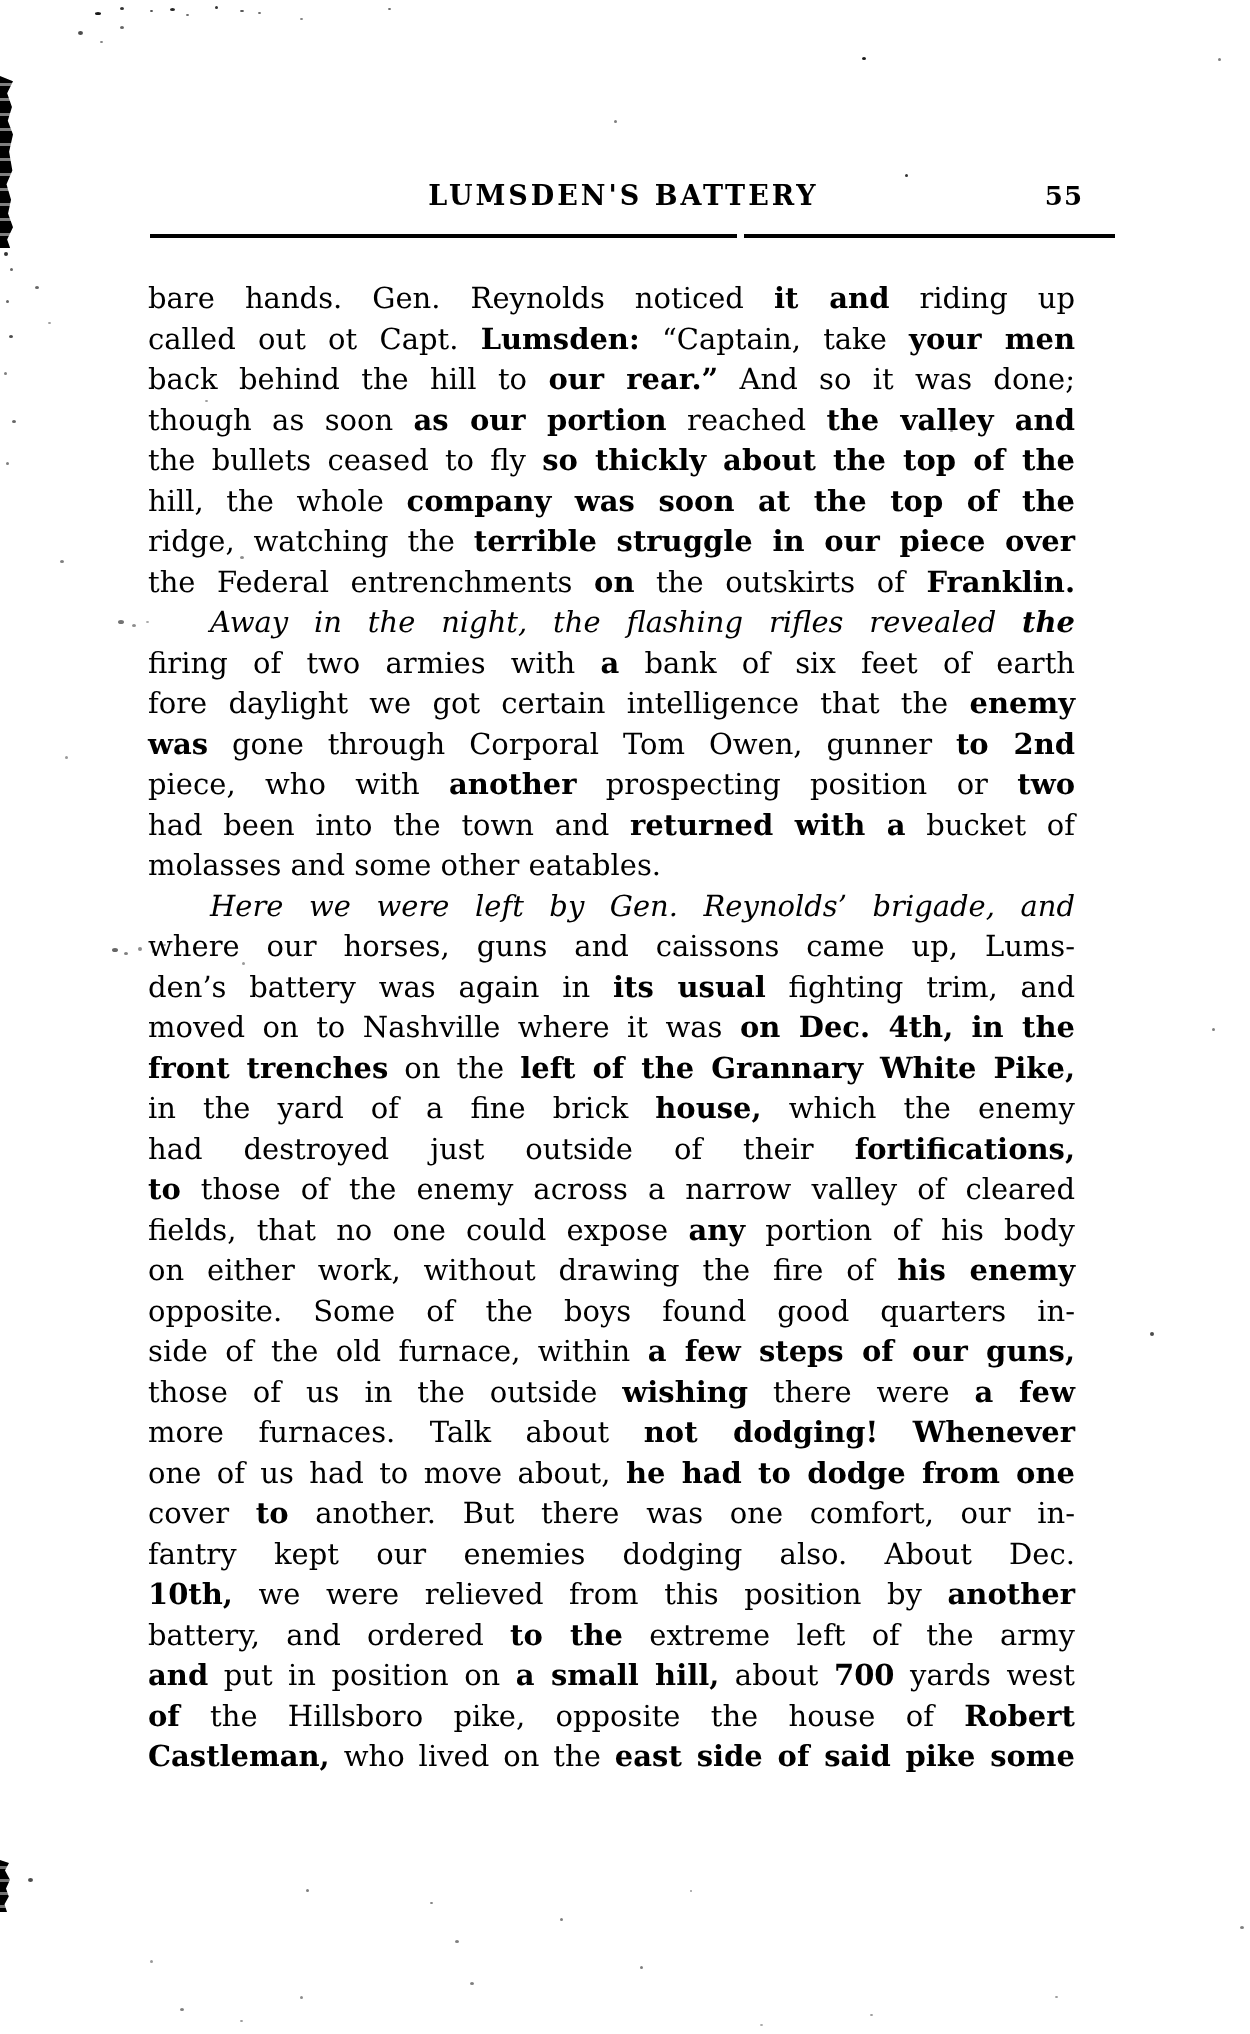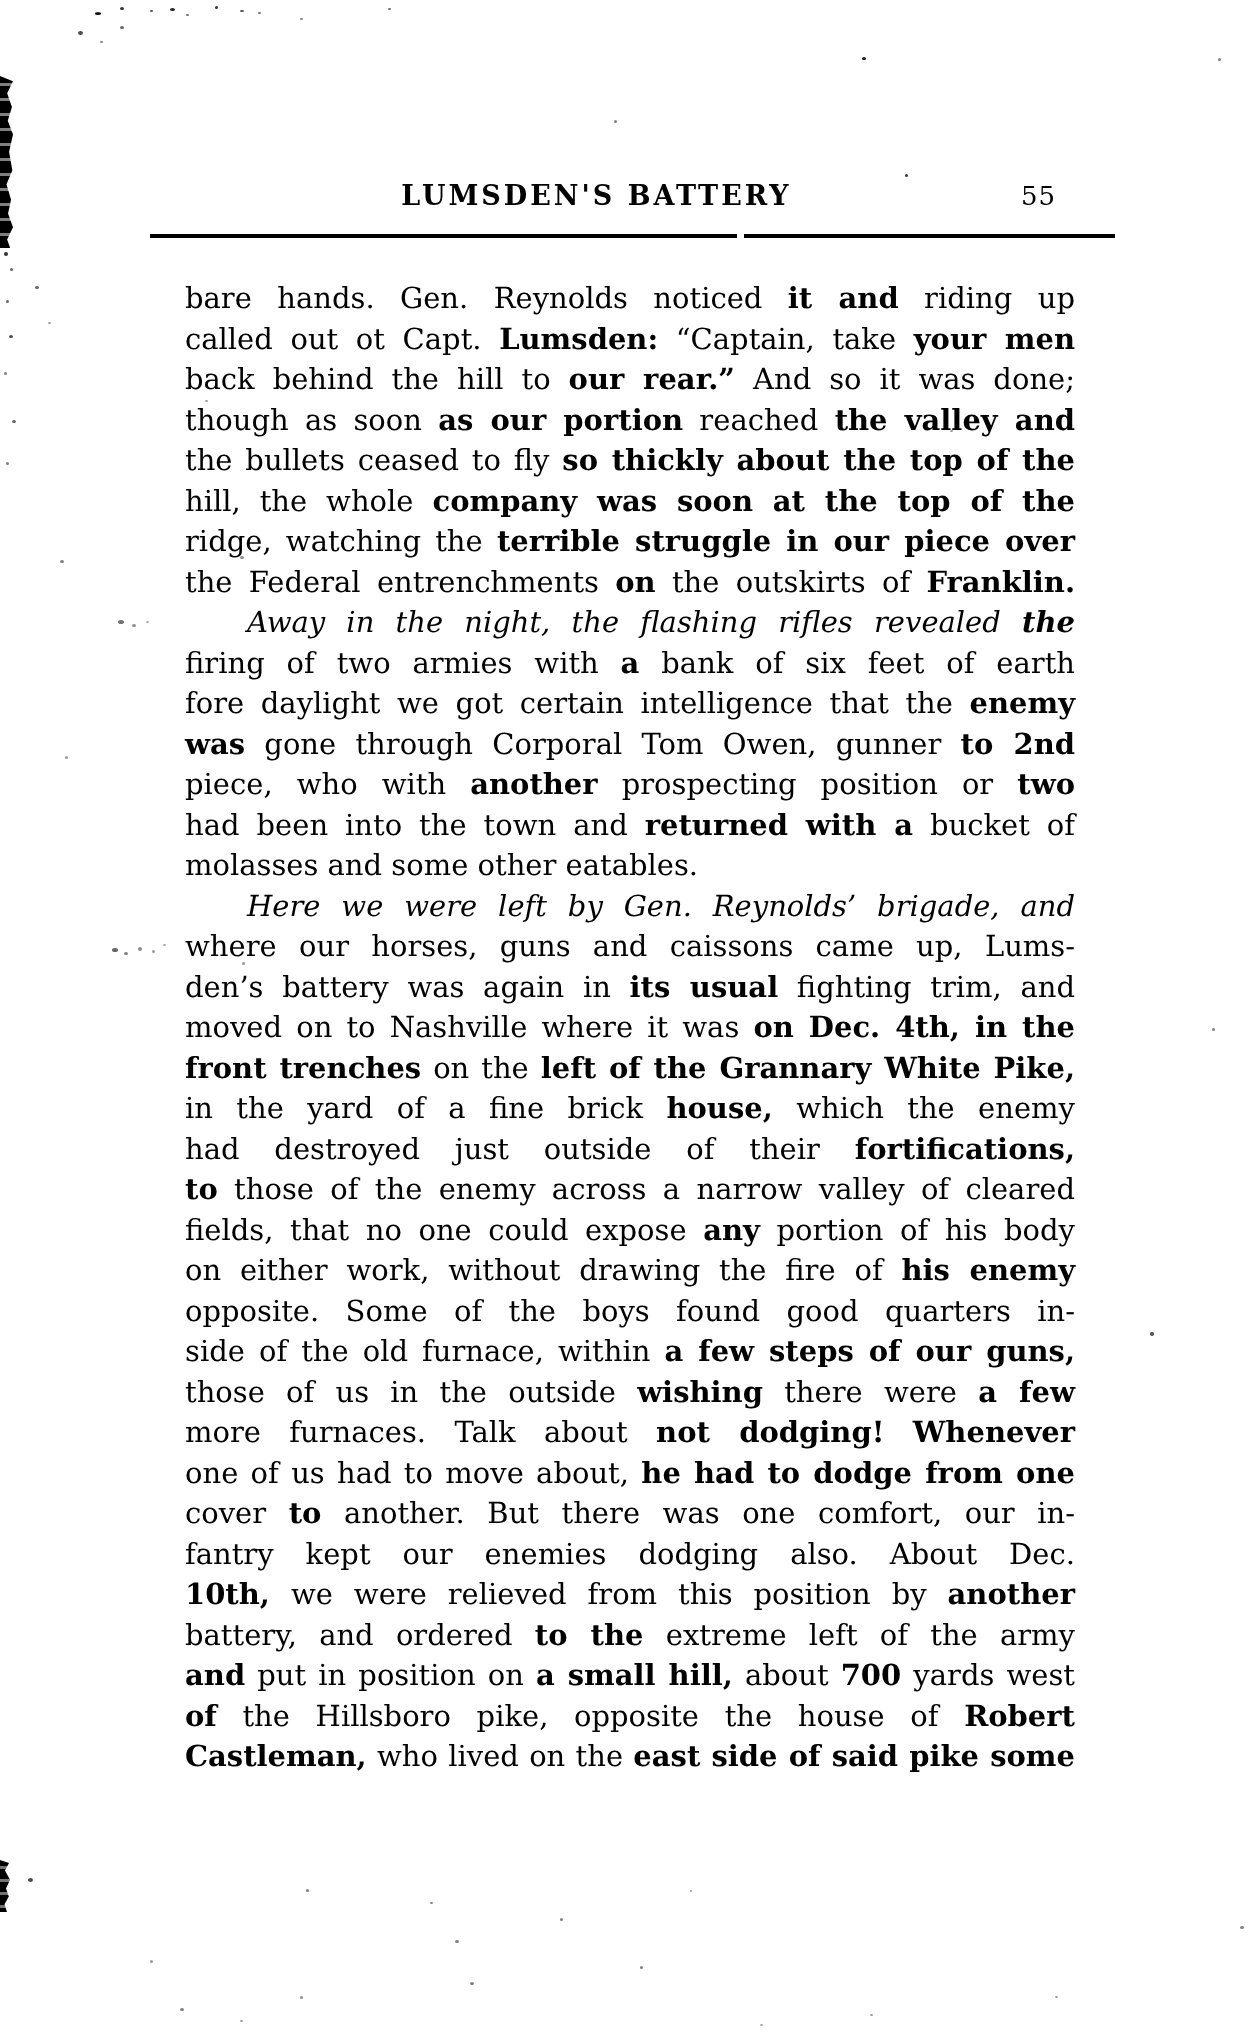--- a/index.html
+++ b/index.html
@@ -6,45 +6,44 @@
   .page{
     position:relative;
     width:1250px;height:2034px;
     background:#ffffff;
     overflow:hidden;
     font-family:"DejaVu Serif","Liberation Serif",serif;
     color:#000;
   }
   
   .header{
-    position:absolute;left:133px;top:180px;width:927px;height:40px;
+    position:absolute;left:160px;top:180px;width:927px;height:40px;
   }
   .header-title{
     position:absolute;left:50%;transform:translateX(-50%);top:0;
     font-size:27px;font-weight:bold;letter-spacing:3px;white-space:nowrap;
   }
   .page-number{
     position:absolute;right:4px;top:1px;
-    font-size:26px;font-weight:normal;letter-spacing:1px;
+    font-size:26px;font-weight:bold;letter-spacing:1px;
   }
   .rule{
     position:absolute;left:150px;top:234px;width:965px;height:4px;
     background:linear-gradient(90deg,#000 0 60.8%,transparent 60.8% 61.6%,#000 61.6% 100%);
   }
   
   .body-text{
     position:absolute;left:148px;top:278px;width:927px;
     font-size:29px;line-height:40.5px;
     text-rendering:geometricPrecision;
   }
   .line{
     text-align:justify;
     text-align-last:justify;
     text-justify:inter-word;
-    margin-left:37px;
   }
   .line.no-just{text-align-last:left;}
   .line.indent{text-indent:62px;font-style:italic;}
   .b{font-weight:bold;}
   
   .speck{position:absolute;background:#000;border-radius:50%;}
   .bind-strip{
     position:absolute;left:0;background:#000;
   }
   .bind1{

